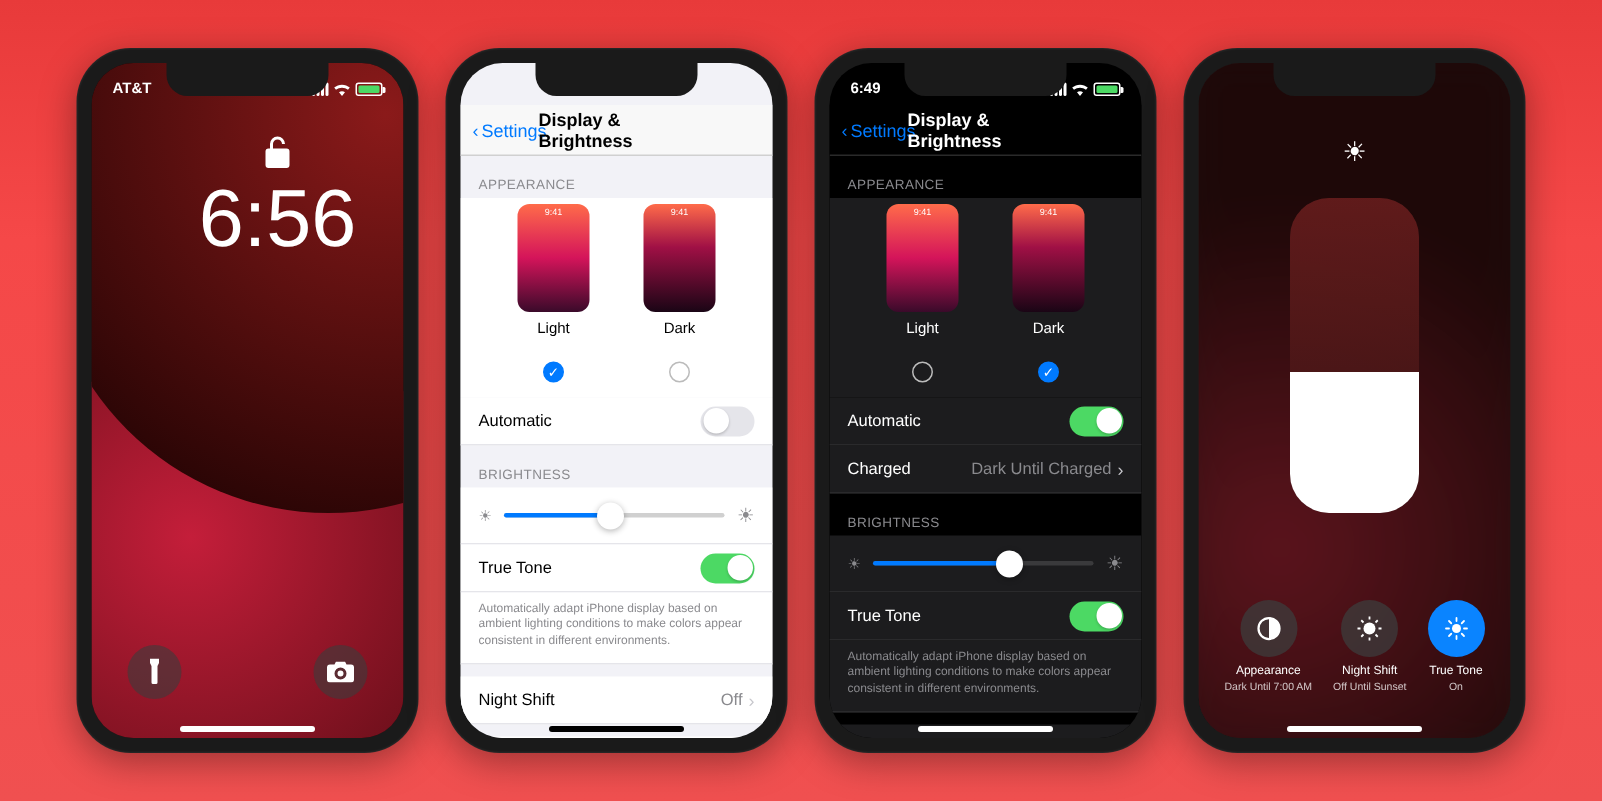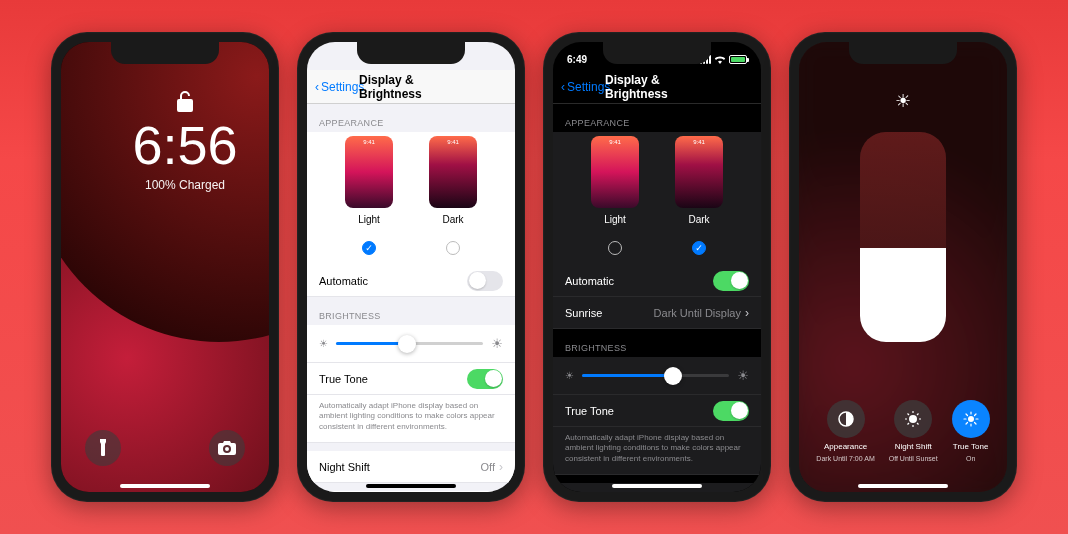--- a/index.html
+++ b/index.html
@@ -142,28 +142,44 @@
 .cc-btn-label { font-size: 8px; font-weight:500; }
 .cc-btn-sub { font-size: 7px; opacity:0.75; text-align:center; }
 </style>
 </head>
 <body>
 
 <div class="phone">
   <div class="screen">
     <div class="notch"></div>
     <div class="lock-bg">
+      <div class="status-bar" style="color:#fff">
+        <div class="status-left">AT&amp;T</div>
+        <div class="status-right">
+          <span class="signal-bars">
+              <i></i>
+              <i></i>
+              <i></i>
+              <i></i>
+            </span>
+          <svg class="wifi-icon" viewBox="0 0 12 9">
+              <path d="M6 9L8 6.5C7.4 6 6.7 5.8 6 5.8S4.6 6 4 6.5L6 9zM6 3.5c1.5 0 2.9.5 4 1.4l1.2-1.5C9.7 2.2 7.9 1.5 6 1.5S2.3 2.2.8 3.4L2 4.9C3.1 4 4.5 3.5 6 3.5z" fill="currentColor"></path>
+            </svg>
+          <div class="battery">
+              <div class="fill"></div>
+            </div>
+        </div>
+      </div>
       <div class="lock-content">
         <div class="lock-icon">
           <svg width="18" height="22" viewBox="0 0 18 22">
               <path d="M4 9V6a5 5 0 0110 0h-2a3 3 0 00-6 0v3h9a2 2 0 012 2v9a2 2 0 01-2 2H3a2 2 0 01-2-2v-9a2 2 0 012-2h1z" fill="#fff"></path>
             </svg>
         </div>
         <div class="lock-time">6:56</div>
-        <div class="lock-charge">100% Charged</div>
         <div class="lock-bottom">
           <div class="lock-btn">
             <svg width="14" height="18" viewBox="0 0 14 18">
                 <path d="M4 0h6v3l-1 2v11a1 1 0 01-1 1H6a1 1 0 01-1-1V5L4 3V0z" fill="#fff"></path>
               </svg>
           </div>
           <div class="lock-btn">
             <svg width="18" height="14" viewBox="0 0 18 14">
                 <path d="M6 0h6l1 2h3a2 2 0 012 2v8a2 2 0 01-2 2H2a2 2 0 01-2-2V4a2 2 0 012-2h3l1-2zm3 4a4 4 0 100 8 4 4 0 000-8zm0 2a2 2 0 110 4 2 2 0 010-4z" fill="#fff"></path>
               </svg>
@@ -275,23 +291,23 @@
         <div class="thumb thumb-dark"></div>
         <div class="opt-label">Dark</div>
         <div class="radio checked"></div>
       </div>
     </div>
     <div class="cell">
       <span>Automatic</span>
       <div class="toggle on"></div>
     </div>
     <div class="cell">
-      <span>Sunrise</span>
+      <span>Charged</span>
       <span class="cell-value">
-          <span>Dark Until Display</span>
+          <span>Dark Until Charged</span>
           <span class="chevron">›</span>
         </span>
     </div>
     <div class="section-header">BRIGHTNESS</div>
     <div class="slider-cell">
       <span class="sun-icon">☀</span>
       <div class="slider-track">
         <div class="slider-fill" style="width:62%"></div>
         <div class="slider-thumb-dot" style="left:62%"></div>
       </div>

